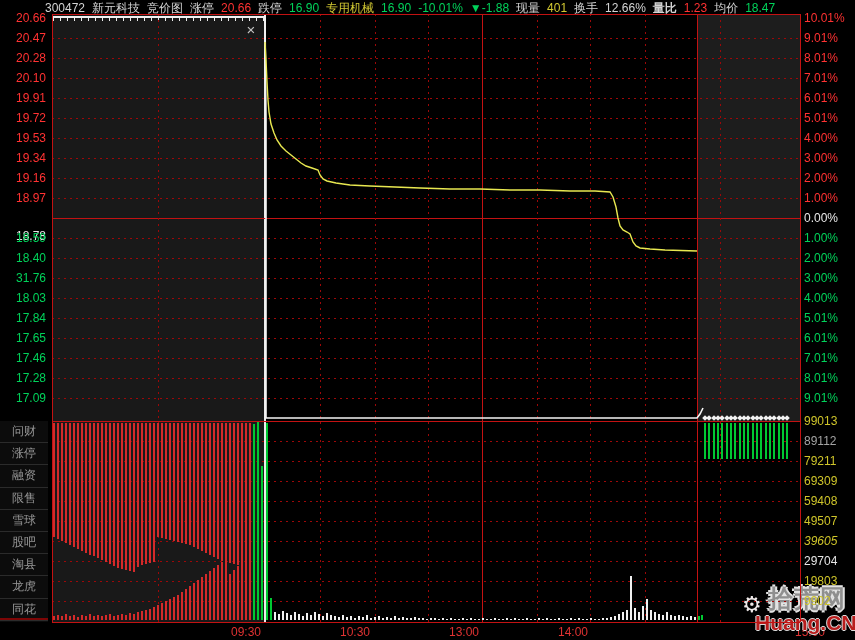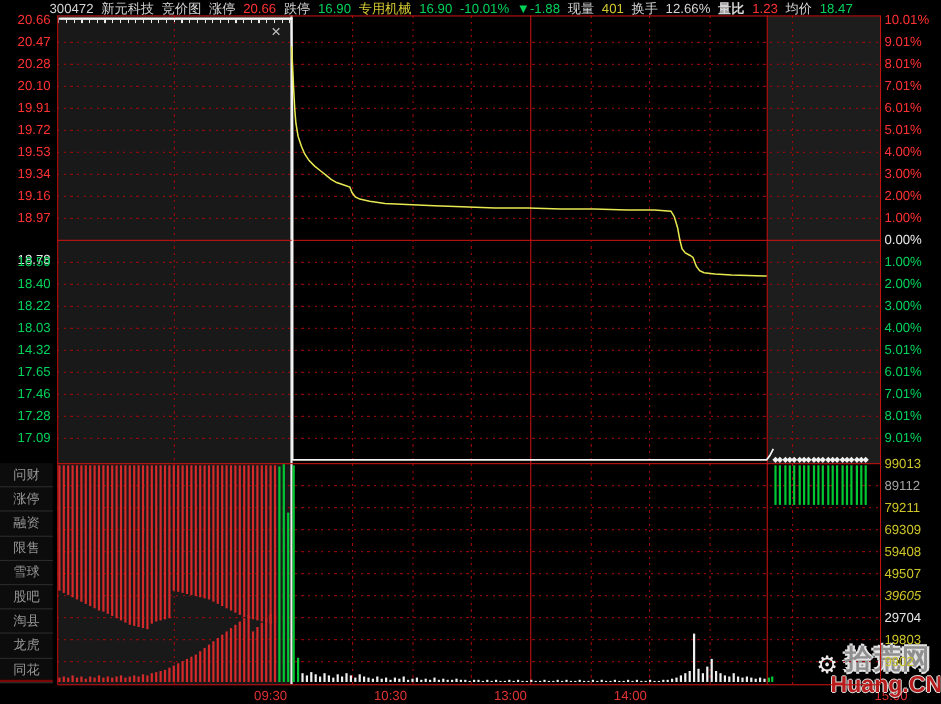--- a/index.html
+++ b/index.html
@@ -166,23 +166,23 @@
     <div class="axis-label left-lab" style="top: 72px; color: rgb(255, 50, 50);">20.10</div>
     <div class="axis-label left-lab" style="top: 92px; color: rgb(255, 50, 50);">19.91</div>
     <div class="axis-label left-lab" style="top: 112px; color: rgb(255, 50, 50);">19.72</div>
     <div class="axis-label left-lab" style="top: 132px; color: rgb(255, 50, 50);">19.53</div>
     <div class="axis-label left-lab" style="top: 152px; color: rgb(255, 50, 50);">19.34</div>
     <div class="axis-label left-lab" style="top: 172px; color: rgb(255, 50, 50);">19.16</div>
     <div class="axis-label left-lab" style="top: 192px; color: rgb(255, 50, 50);">18.97</div>
     <div class="axis-label left-lab" style="top: 230px; color: rgb(232, 232, 232);">18.78</div>
     <div class="axis-label left-lab" style="top: 232px; color: rgb(0, 210, 90);">18.59</div>
     <div class="axis-label left-lab" style="top: 252px; color: rgb(0, 210, 90);">18.40</div>
-    <div class="axis-label left-lab" style="top: 272px; color: rgb(0, 210, 90);">18.22</div>
+    <div class="axis-label left-lab" style="top: 272px; color: rgb(0, 210, 90);">31.76</div>
     <div class="axis-label left-lab" style="top: 292px; color: rgb(0, 210, 90);">18.03</div>
-    <div class="axis-label left-lab" style="top: 312px; color: rgb(0, 210, 90);">14.32</div>
+    <div class="axis-label left-lab" style="top: 312px; color: rgb(0, 210, 90);">17.84</div>
     <div class="axis-label left-lab" style="top: 332px; color: rgb(0, 210, 90);">17.65</div>
     <div class="axis-label left-lab" style="top: 352px; color: rgb(0, 210, 90);">17.46</div>
     <div class="axis-label left-lab" style="top: 372px; color: rgb(0, 210, 90);">17.28</div>
     <div class="axis-label left-lab" style="top: 392px; color: rgb(0, 210, 90);">17.09</div>
     <div class="axis-label right-lab" style="top: 12px; color: rgb(255, 50, 50);">10.01%</div>
     <div class="axis-label right-lab" style="top: 32px; color: rgb(255, 50, 50);">9.01%</div>
     <div class="axis-label right-lab" style="top: 52px; color: rgb(255, 50, 50);">8.01%</div>
     <div class="axis-label right-lab" style="top: 72px; color: rgb(255, 50, 50);">7.01%</div>
     <div class="axis-label right-lab" style="top: 92px; color: rgb(255, 50, 50);">6.01%</div>
     <div class="axis-label right-lab" style="top: 112px; color: rgb(255, 50, 50);">5.01%</div>

